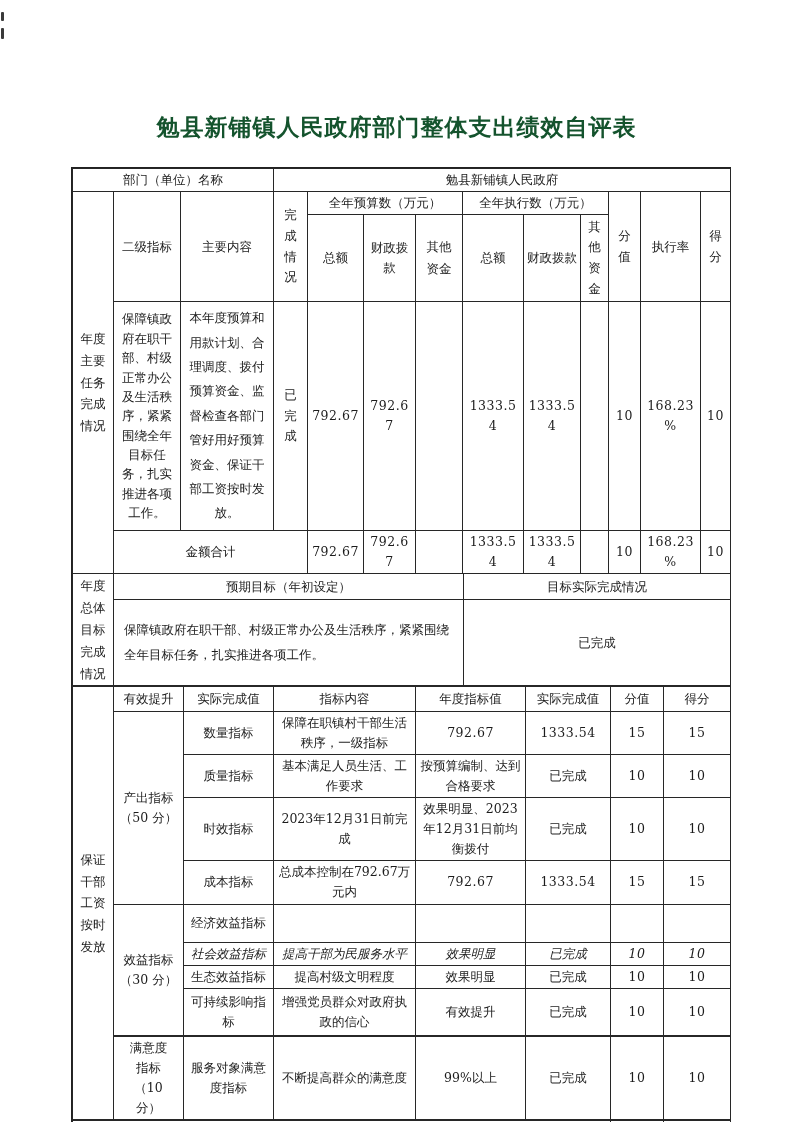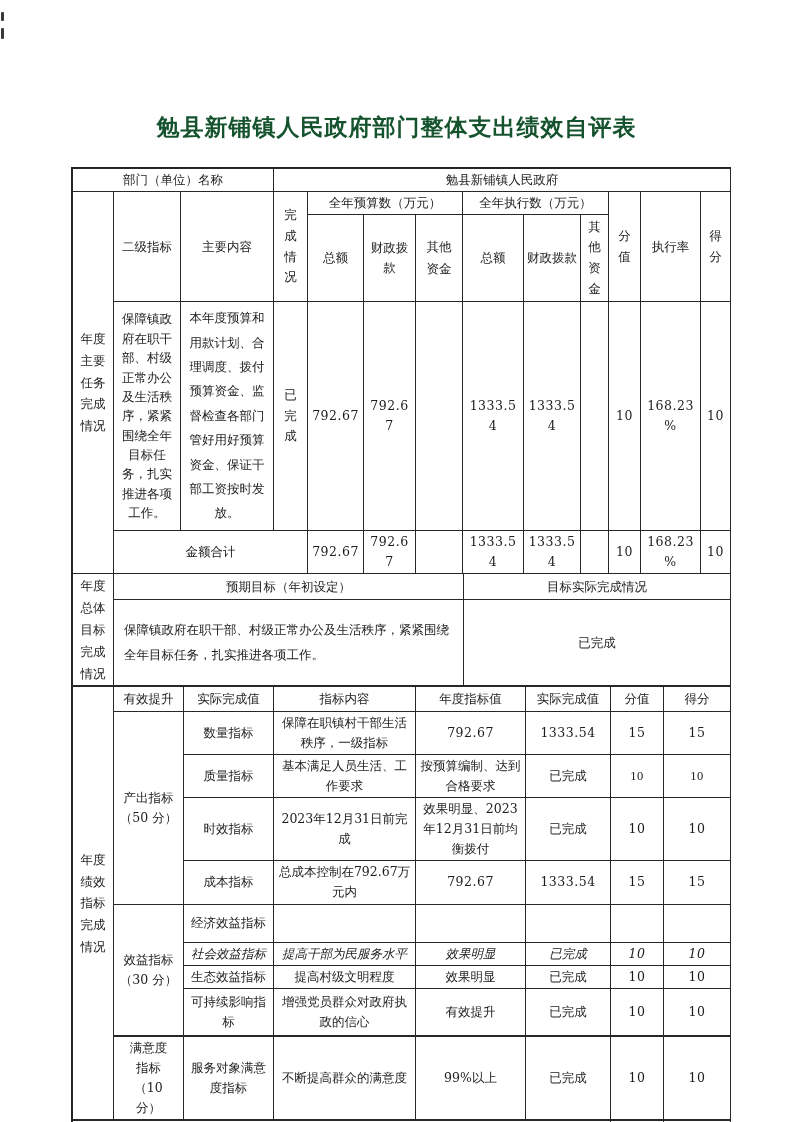--- a/index.html
+++ b/index.html
@@ -16,21 +16,21 @@
   .tablewrap{position:absolute;left:71px;top:167px;width:658px;border:1px solid #222;}
   table{border-collapse:collapse;table-layout:fixed;width:658px;}
   table+table{margin-top:-1px;}
   td{border:1px solid #272727;text-align:center;vertical-align:middle;
      font-size:12.5px;line-height:1.6;padding:1px 3px;overflow:hidden;
      word-break:break-word;}
   
   .rA{height:22px;}
   .b1{height:23px;} .b2{height:87px;} .b3{height:229px;} .b4{height:24px;}
   .c1{height:25px;} .c2{height:82px;}
-  .dh{height:25px;} .d1{height:42px;} .d2{height:43px;font-family:Liberation Serif, serif;} .d3{height:63px;}
+  .dh{height:25px;} .d1{height:42px;} .d2{height:43px;} .d3{height:63px;}
   .d4{height:44px;} .d5{height:38px;} .d6{height:22px;font-style:italic;} .d7{height:20px;}
   .d8{height:48px;} .d9{height:67px;} .d10{height:20px;}
   .bt2 td{border-top:2px solid #272727;}
   
   .vt{display:inline-block;width:1.1em;line-height:1.65;word-break:break-all;}
   .vt2{display:inline-block;width:2.1em;line-height:1.75;word-break:break-all;}
   .w33{display:inline-block;width:3.4em;line-height:1.6;}
   .taskname{line-height:1.55;padding:2px 4px;}
   .maincontent{line-height:1.95;padding:2px 4px;}
   .expected{text-align:left;line-height:1.95;padding:4px 10px;}
@@ -150,21 +150,21 @@
           <col style="width:70px">
           <col style="width:90px">
           <col style="width:142px">
         <col style="width:110px">
           <col style="width:85px">
           <col style="width:53px">
           <col style="width:67px">
       </colgroup>
       <tbody>
           <tr class="dh bt2">
-        <td rowspan="10"><span class="vt2">年度绩效指标完成情况</span></td>
+        <td rowspan="10"><span class="vt2">保证干部工资按时发放</span></td>
         <td>有效提升</td>
         <td>实际完成值</td>
         <td>指标内容</td>
         <td>年度指标值</td>
         <td>实际完成值</td>
         <td>分值</td>
         <td>得分</td>
       </tr>
       <tr class="d1">
         <td rowspan="4">产出指标（50 分）</td>

